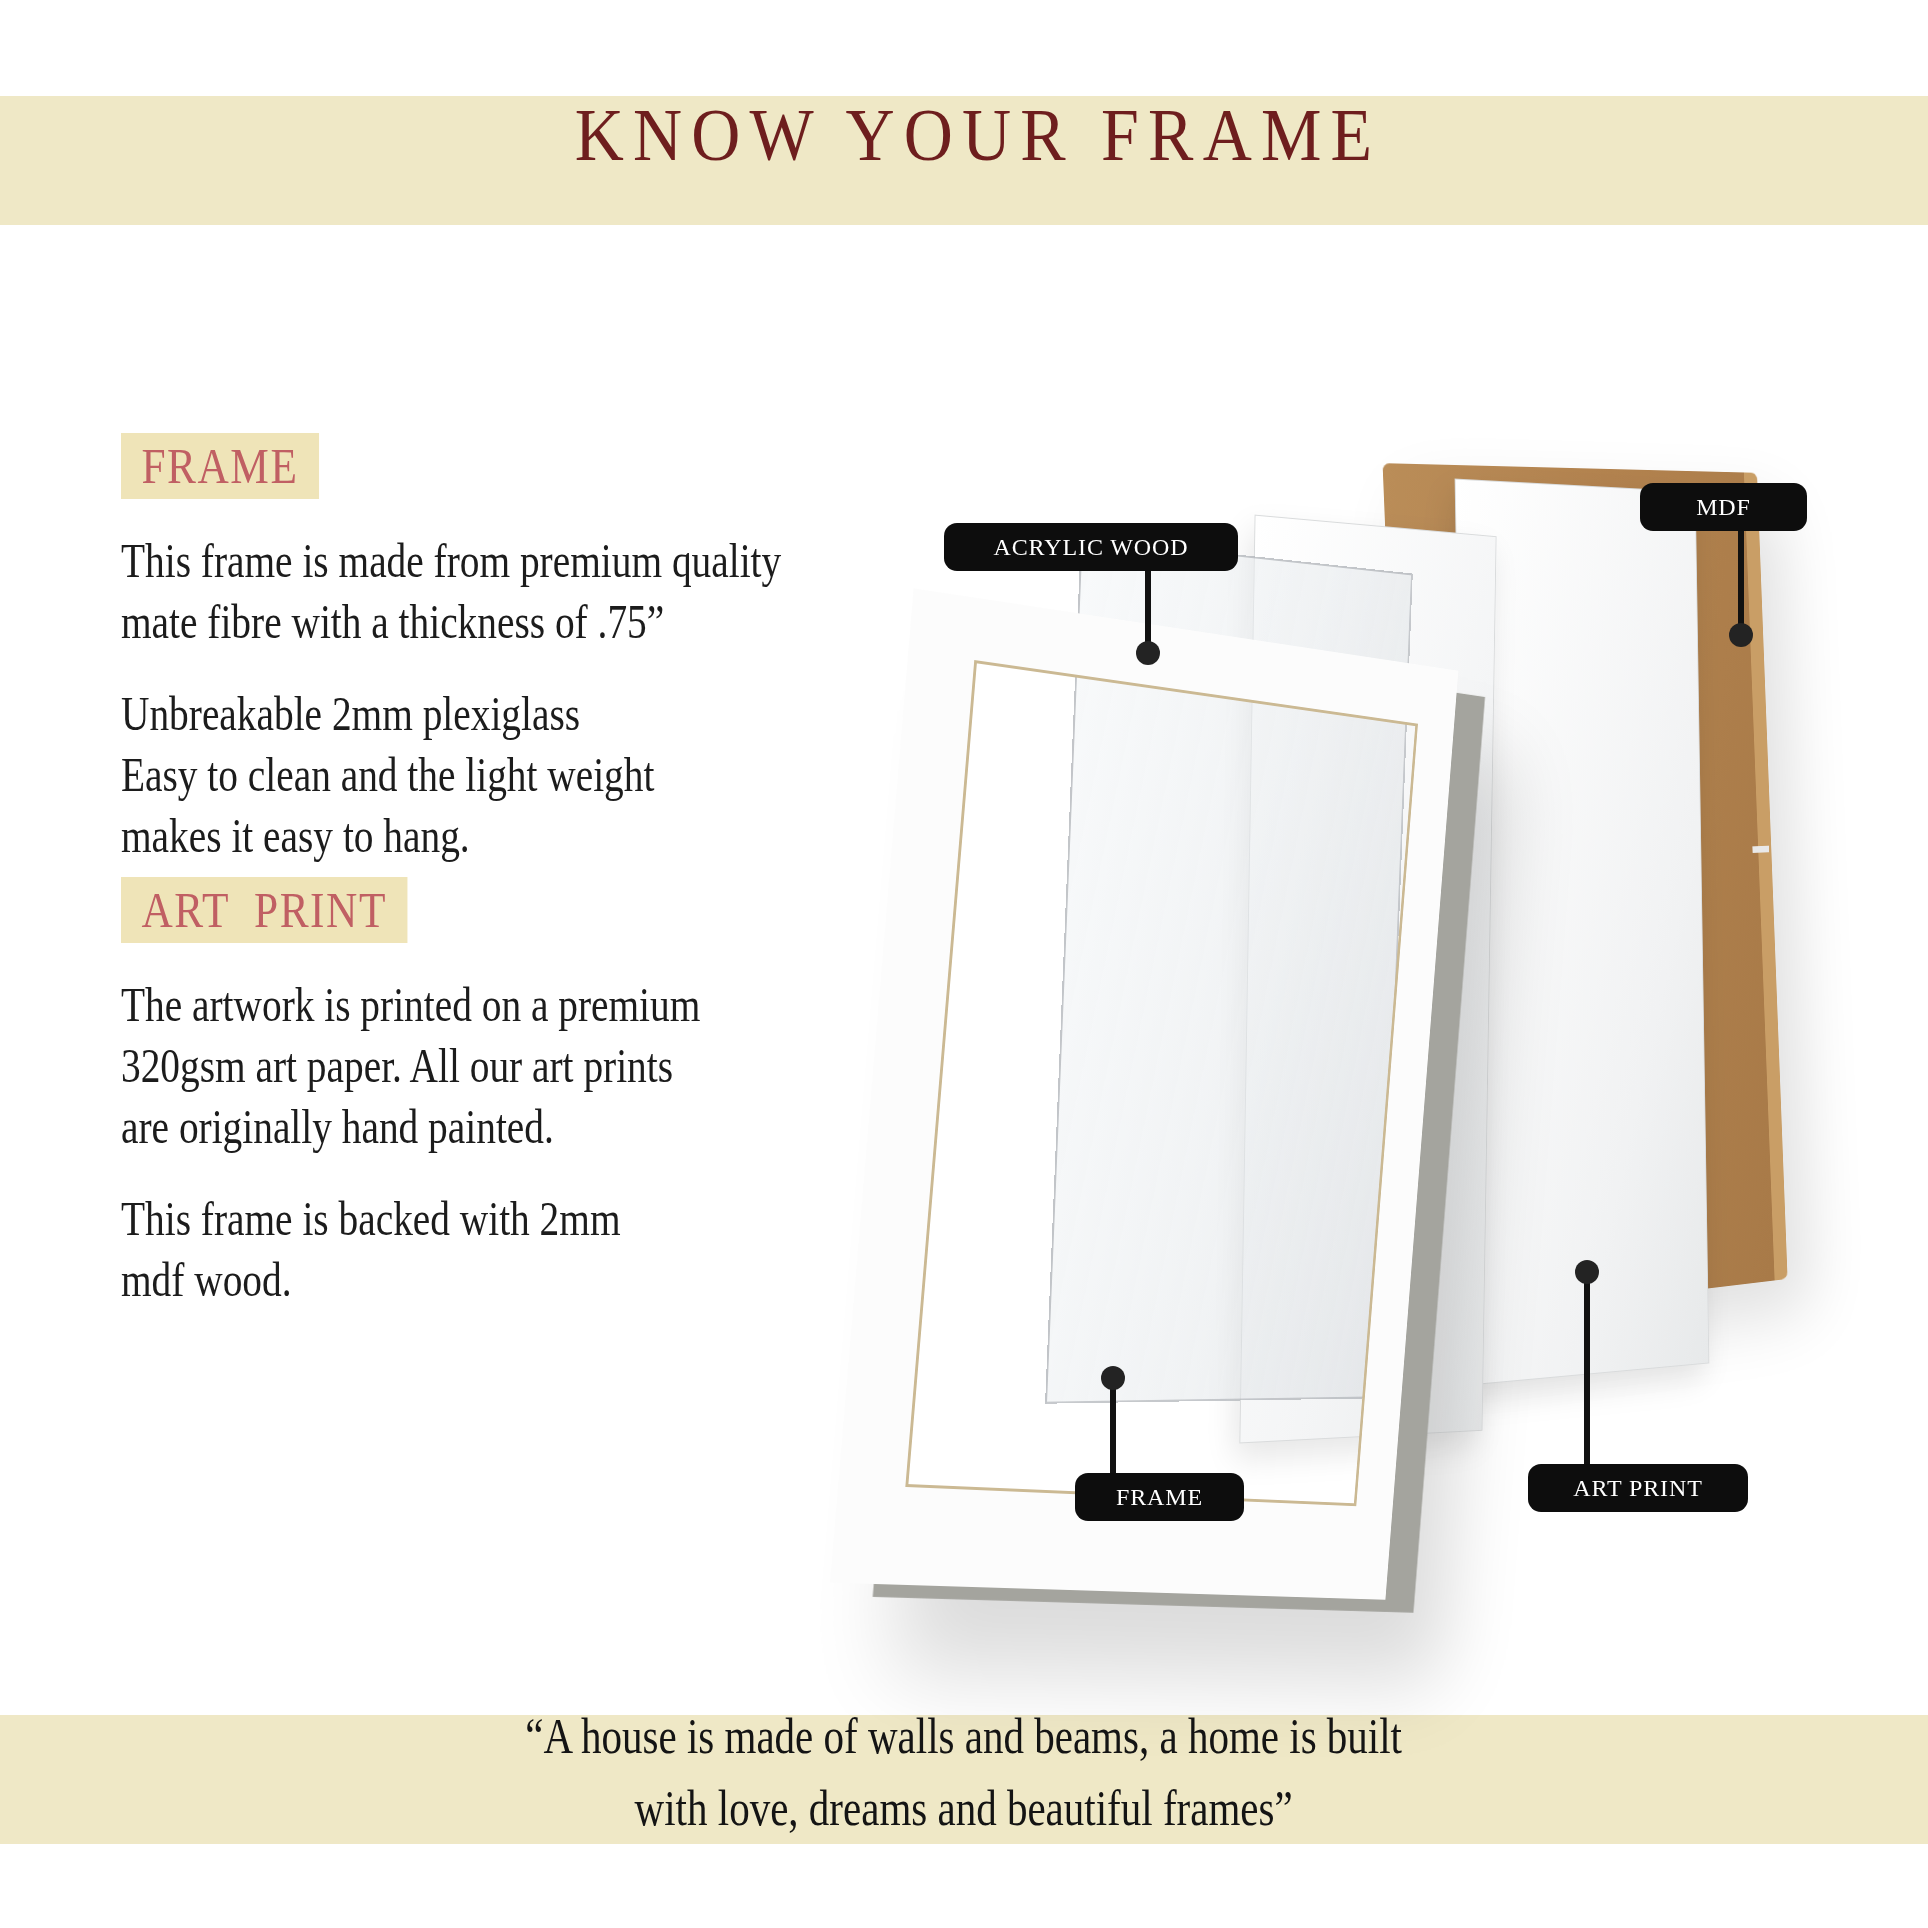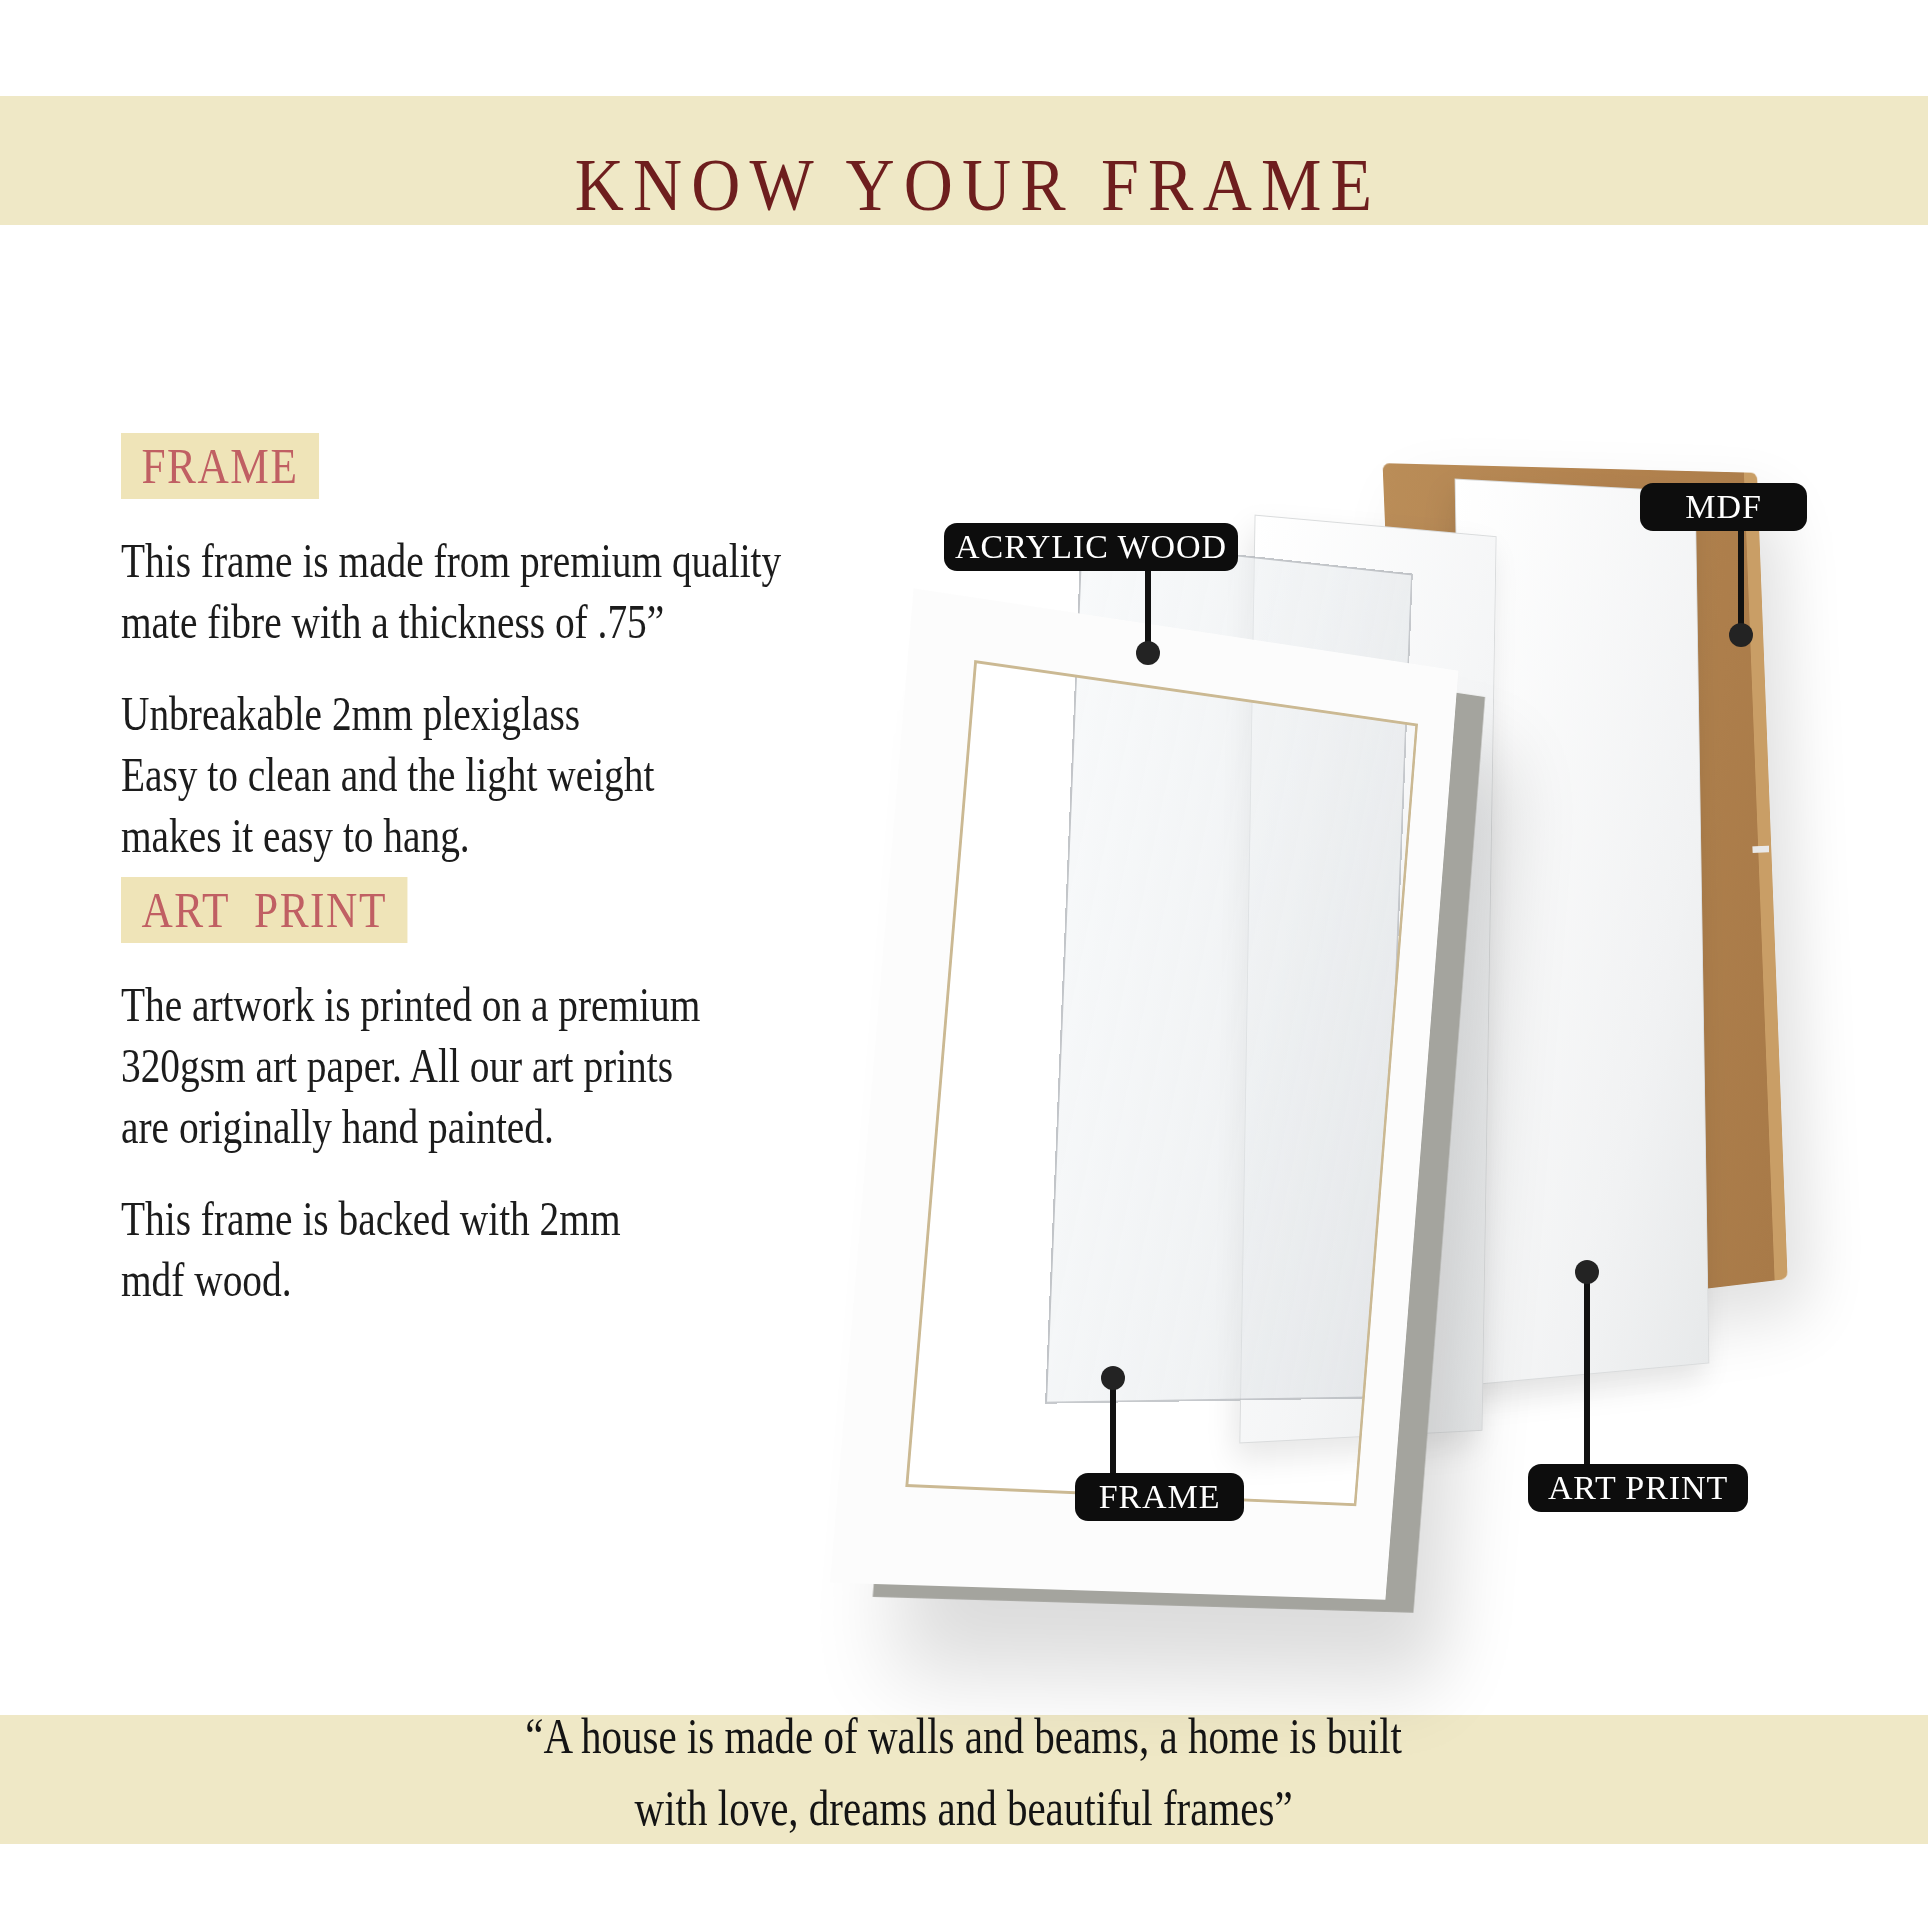--- a/index.html
+++ b/index.html
@@ -17,21 +17,21 @@
     --bevel_tan:#CBB993;
     --sheet_edge:#D9DBDC;
   }
   html,body{margin:0;padding:0;}
   body{
     width:1928px;height:1928px;position:relative;overflow:hidden;
     background:#ffffff;font-family:"Liberation Serif", serif;color:var(--body_text);
   }
   
   .banner{position:absolute;left:0;right:0;background:var(--banner_bg);}
-  .banner-top{top:96px;height:129px;display:flex;align-items:flex-end;justify-content:center;padding-left:28px;}
+  .banner-top{top:96px;height:129px;display:flex;align-items:flex-start;justify-content:center;padding-left:28px;}
   .page-title{
     font-size:68px;letter-spacing:9.2px;color:var(--title_color);
     transform:scaleY(1.08);white-space:nowrap;
   }
   .banner-bottom{top:1715px;height:129px;display:flex;align-items:flex-end;justify-content:center;}
   .quote{
     font-size:50px;line-height:72px;text-align:center;color:#141414;
     white-space:pre-line;transform:scaleX(0.82);transform-origin:center center;
   }
   
@@ -85,21 +85,21 @@
     border:73px solid var(--frame_white);
     border-top-width:66px;border-right-width:46px;border-bottom-width:101px;
     transform:perspective(2388px) rotateY(16deg) rotateZ(5deg);
     box-shadow:40px 18.4px 0 -5.5px var(--frame_depth), 73px 87px 83px rgba(0,0,0,0.14);
   }
   .frame-bevel{position:absolute;inset:-2.8px;border:3.7px solid var(--bevel_tan);}
   
   .callout-box{
     position:absolute;z-index:20;background:var(--label_bg);color:var(--label_text);
     height:48px;border-radius:13px;display:flex;align-items:center;justify-content:center;
-    font-size:34px;letter-spacing:0.9px;white-space:nowrap;
+    font-size:24px;letter-spacing:0.9px;white-space:nowrap;
   }
   .callout-line{position:absolute;z-index:19;width:5.5px;background:#111111;}
   .callout-dot{position:absolute;z-index:19;width:24px;height:24px;border-radius:50%;background:#232323;}
   .co-acrylic-box{left:944px;top:523px;width:294px;}
   .co-acrylic-line{left:1145px;top:571px;height:75px;}
   .co-acrylic-dot{left:1136px;top:641px;}
   .co-mdf-box{left:1640px;top:483px;width:167px;}
   .co-mdf-line{left:1738px;top:531px;height:99px;}
   .co-mdf-dot{left:1729px;top:623px;}
   .co-frame-box{left:1075px;top:1473px;width:169px;}

